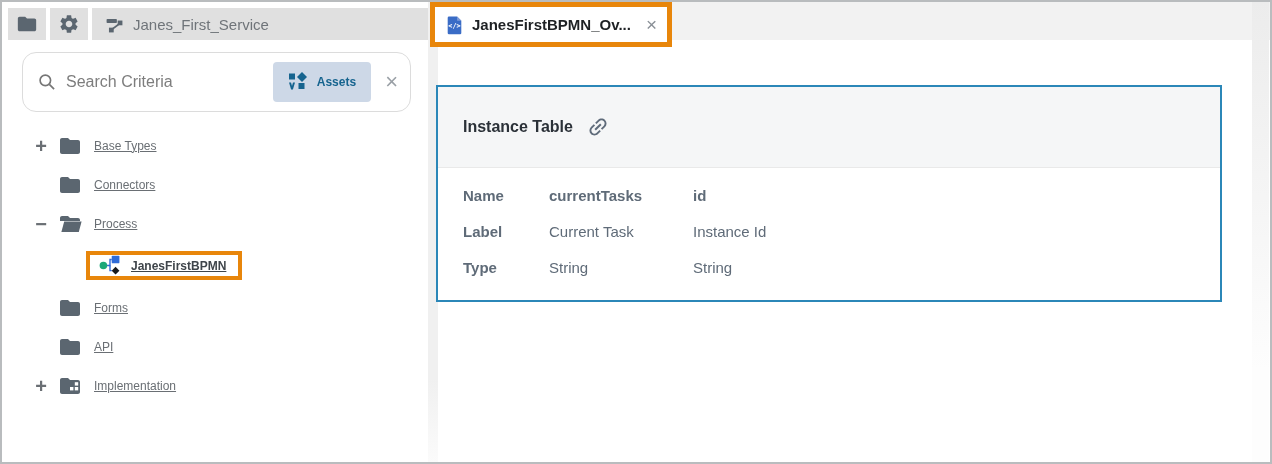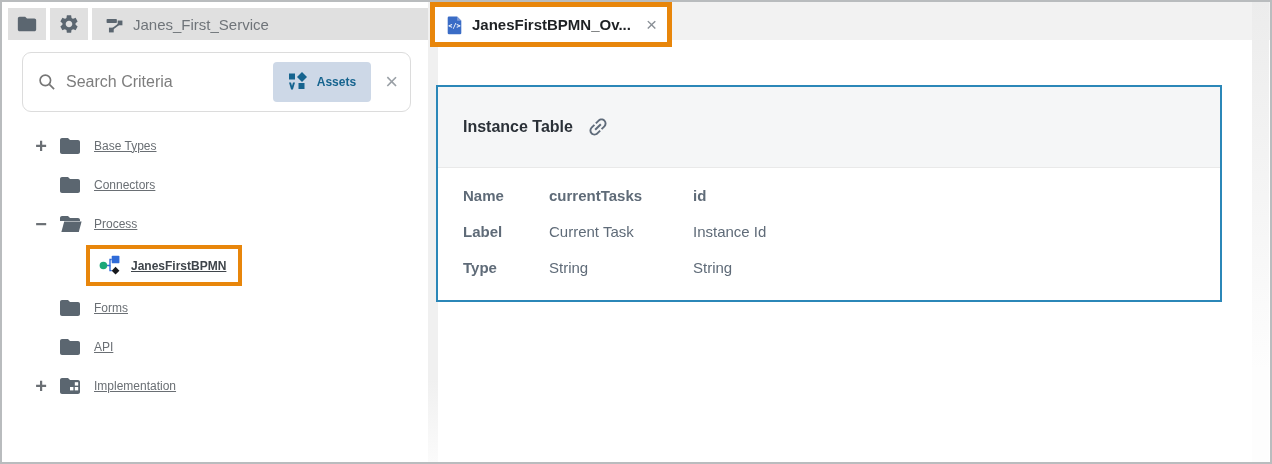--- a/index.html
+++ b/index.html
@@ -10,41 +10,41 @@
   
   .left-panel { position:absolute; left:0; top:0; width:426px; height:460px; background:#fff; }
   .toolbar { position:absolute; left:6px; top:6px; display:flex; gap:4px; }
   .tb-btn { width:38px; height:32px; background:#e0e0e0; border:none; display:flex;
             align-items:center; justify-content:center; cursor:pointer; }
   .service-tab { width:364px; height:32px; background:#e0e0e0; display:flex; align-items:center;
                  gap:9px; padding-left:13px; cursor:pointer; }
   .service-tab-label { font-size:15px; color:#6f7479; }
 
   .searchbox { position:absolute; left:20px; top:50px; width:389px; height:60px;
-               border:1px solid #dcdcdc; border-radius:9px; background:#fff;
+               border:1px solid #dcdcdc; border-radius:14px; background:#fff;
                display:flex; align-items:center; padding:0 12px 0 14px; }
   .searchbox input { flex:1; border:none; outline:none; font-size:16px; color:#444;
                      margin-left:9px; min-width:40px; background:transparent;
                      font-family:"Liberation Sans","DejaVu Sans",sans-serif; }
   .searchbox input::placeholder { color:#7d7d7d; opacity:1; }
   .chip { height:40px; background:#cdd8e7; border-radius:4px; display:flex; align-items:center;
           gap:9px; padding:0 15px; margin-right:14px; cursor:pointer; }
   .chip-label { font-size:12px; font-weight:bold; color:#16648f; }
   .xglyph { font-size:22px; color:#9aa0a6; line-height:1; cursor:pointer; }
 
   .tree { list-style:none; position:absolute; left:0; top:124px; width:100%; }
   .tree-row { height:39px; display:flex; align-items:center; cursor:pointer; }
   .expander { width:22px; margin-left:28px; text-align:center; font-size:20px; font-weight:bold;
               color:#6a6f74; line-height:1; }
   .ticon { width:24px; height:24px; margin-left:6px; margin-right:12px; display:flex;
            align-items:center; justify-content:center; flex:none; }
   .tlabel { font-size:12px; color:#6a6f74; white-space:nowrap;text-decoration:underline; }
   .tree-row.child { padding-left:84px; }
   .annot-box { display:inline-flex; align-items:center; border:4px solid #e8860b; background:#fff;
-               height:41px; padding:0 12px 0 8px; gap:9px; }
+               height:29px; padding:0 12px 0 8px; gap:9px; }
   .annot-box .tlabel { font-weight:bold; color:#3f454b; }
 
   
   .panel-divider { position:absolute; left:426px; top:0; bottom:0; width:10px;
                    background:linear-gradient(to bottom,#f0f0f0 82%,#fbfbfb); }
   .scrollbar-track { position:absolute; left:1250px; top:0; bottom:0; width:17px;
                      background:linear-gradient(to bottom,#ececec,#fdfdfd 80%); }
 
   
   .right-panel { position:absolute; left:436px; top:0; right:0; bottom:0; background:#fff; }

